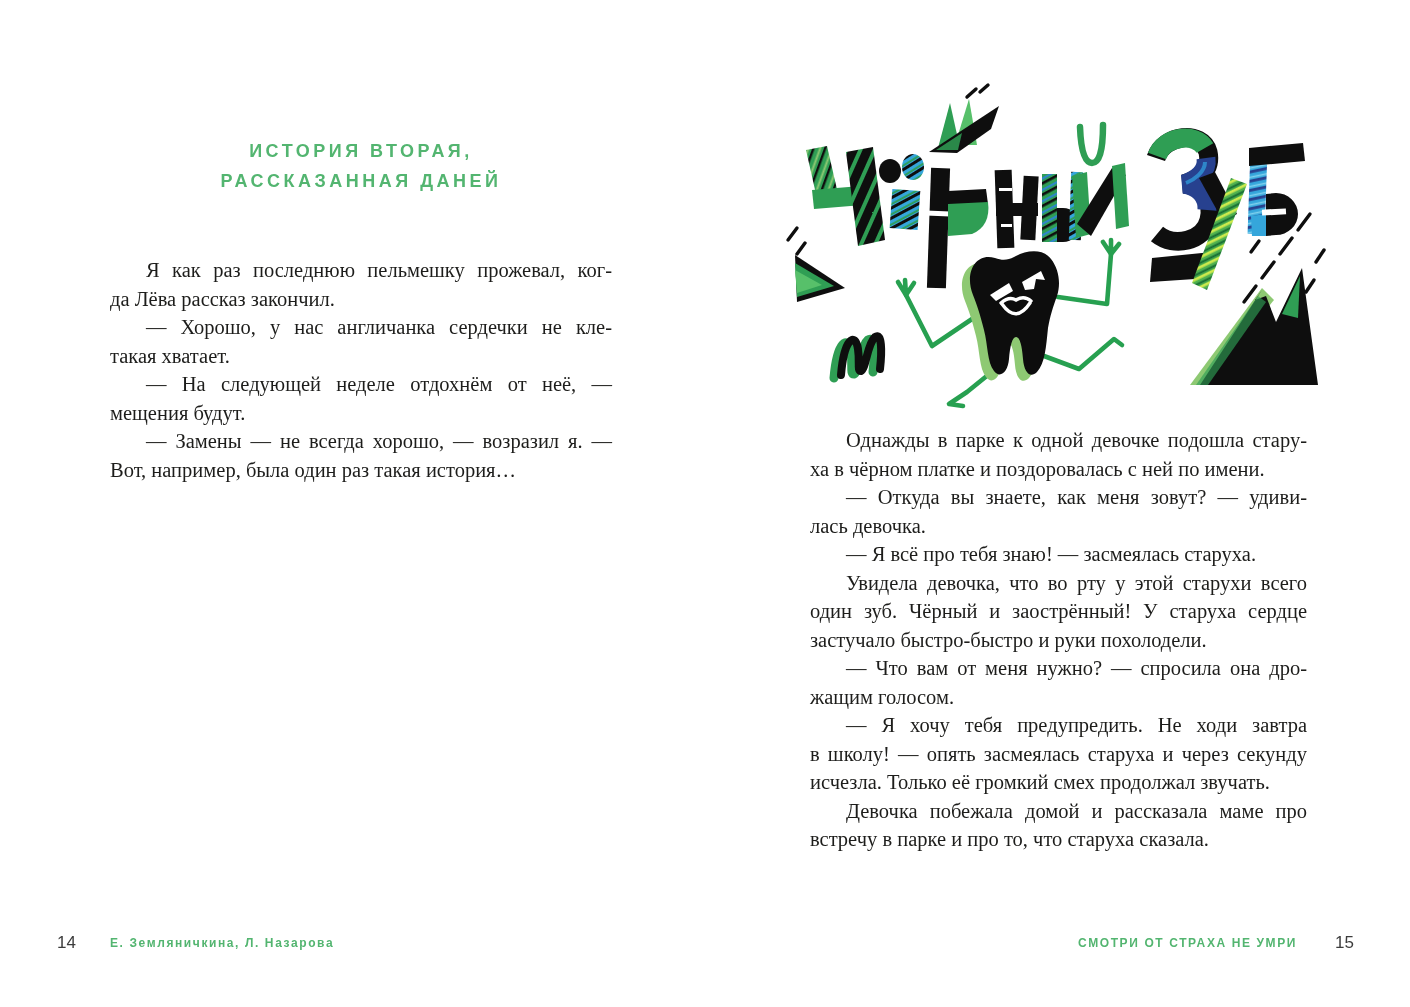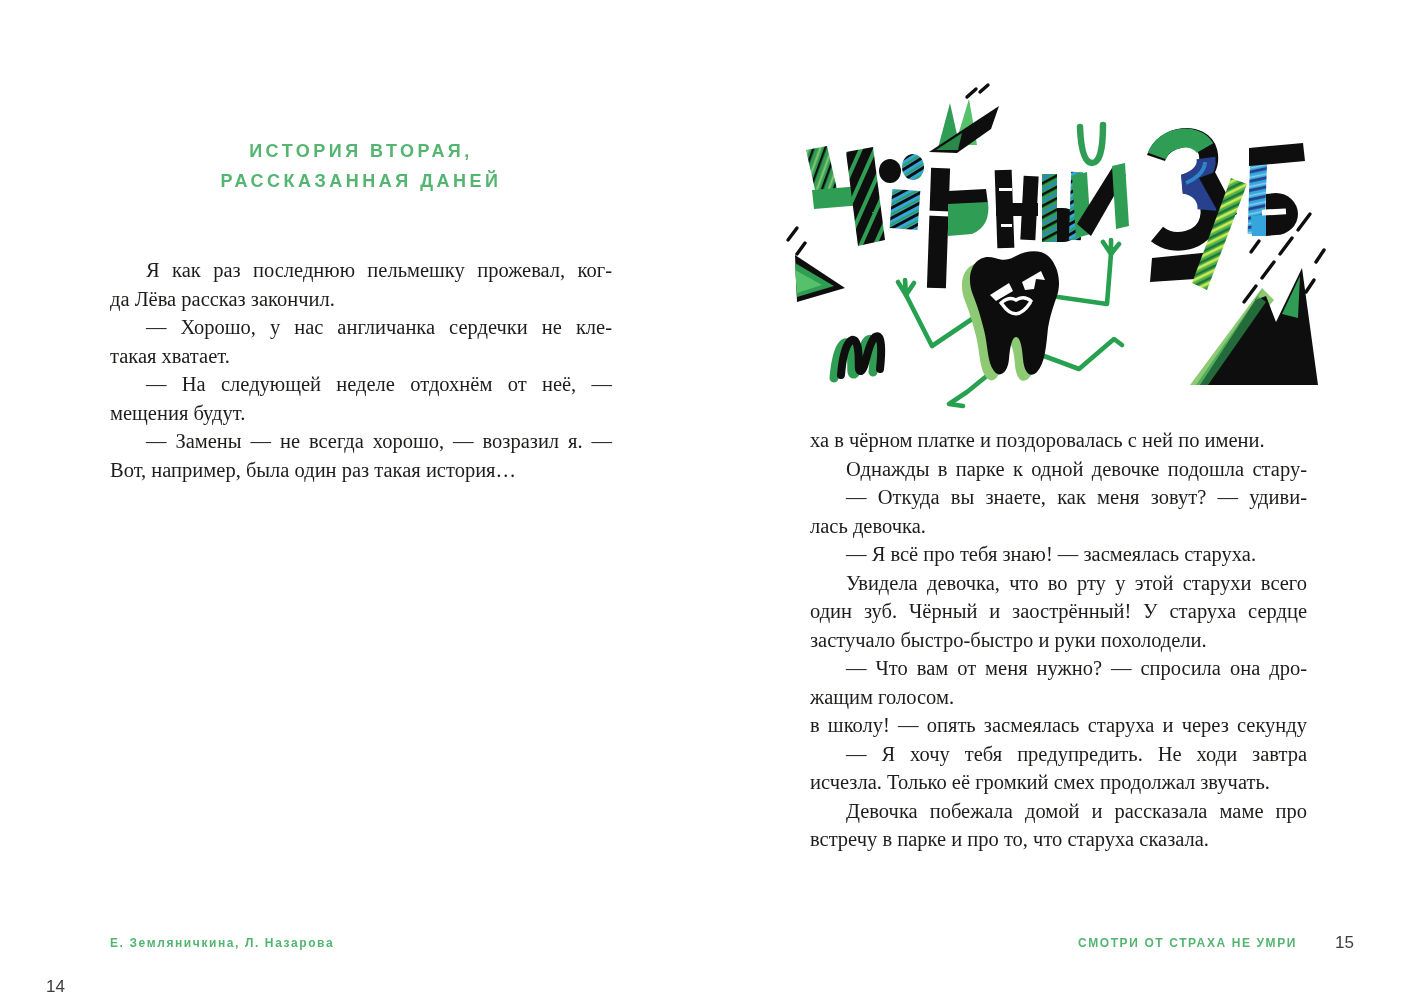--- a/index.html
+++ b/index.html
@@ -36,21 +36,21 @@
   .body-text.right-block{left:810px;top:426px;width:497px;}
   .pline{text-align:justify;text-align-last:justify;text-justify:inter-word;white-space:normal;}
   .pline.plast{text-align-last:left;}
   .pline.pfirst{text-indent:36px;}
   
   .page-num{
     position:absolute;top:933px;
     font-family:"Liberation Sans", sans-serif;font-weight:500;
     font-size:17px;color:var(--page_number_color);
   }
-  .page-num.num-left{left:46px;margin-top:44px;}
+  .page-num.num-left{left:57px;}
   .page-num.num-right{left:1335px;}
   .footer-green{
     position:absolute;top:936px;
     font-family:"Liberation Sans", sans-serif;font-weight:bold;
     font-size:12px;letter-spacing:1.6px;color:var(--accent_green);
   }
   .footer-green.authors{left:110px;}
   .footer-green.running-title{right:113px;text-align:right;}
   
   .illustration{position:absolute;left:780px;top:75px;width:560px;height:345px;}
@@ -242,42 +242,42 @@
               <path d="M1001,303 Q1009,296 1016,300 Q1024,295 1031,301"></path>
               <path d="M1002,304 Q1016,324 1030,303"></path>
             </g>
           </g>
         </g>
       </svg>
     </div>
 
     <div class="body-text right-block">
         <div class="para">
+          <div class="pline pfirst">Однажды в парке к одной девочке подошла стару-</div>
           <div class="pline plast">ха в чёрном платке и поздоровалась с ней по имени.</div>
-          <div class="pline pfirst">Однажды в парке к одной девочке подошла стару-</div>
         </div>
         <div class="para">
           <div class="pline pfirst">— Откуда вы знаете, как меня зовут? — удиви-</div>
           <div class="pline plast">лась девочка.</div>
         </div>
         <div class="para">
           <div class="pline pfirst plast">— Я всё про тебя знаю! — засмеялась старуха.</div>
         </div>
         <div class="para">
           <div class="pline pfirst">Увидела девочка, что во рту у этой старухи всего</div>
           <div class="pline">один зуб. Чёрный и заострённый! У старуха сердце</div>
           <div class="pline plast">застучало быстро-быстро и руки похолодели.</div>
         </div>
         <div class="para">
           <div class="pline pfirst">— Что вам от меня нужно? — спросила она дро-</div>
           <div class="pline plast">жащим голосом.</div>
         </div>
         <div class="para">
+          <div class="pline pfirst">— Я хочу тебя предупредить. Не ходи завтра</div>
           <div class="pline">в школу! — опять засмеялась старуха и через секунду</div>
-          <div class="pline pfirst">— Я хочу тебя предупредить. Не ходи завтра</div>
           <div class="pline plast">исчезла. Только её громкий смех продолжал звучать.</div>
         </div>
         <div class="para">
           <div class="pline pfirst">Девочка побежала домой и рассказала маме про</div>
           <div class="pline plast">встречу в парке и про то, что старуха сказала.</div>
         </div>
       </div>
 
     <div class="footer-green running-title">СМОТРИ ОТ СТРАХА НЕ УМРИ</div>
     <div class="page-num num-right">15</div>

